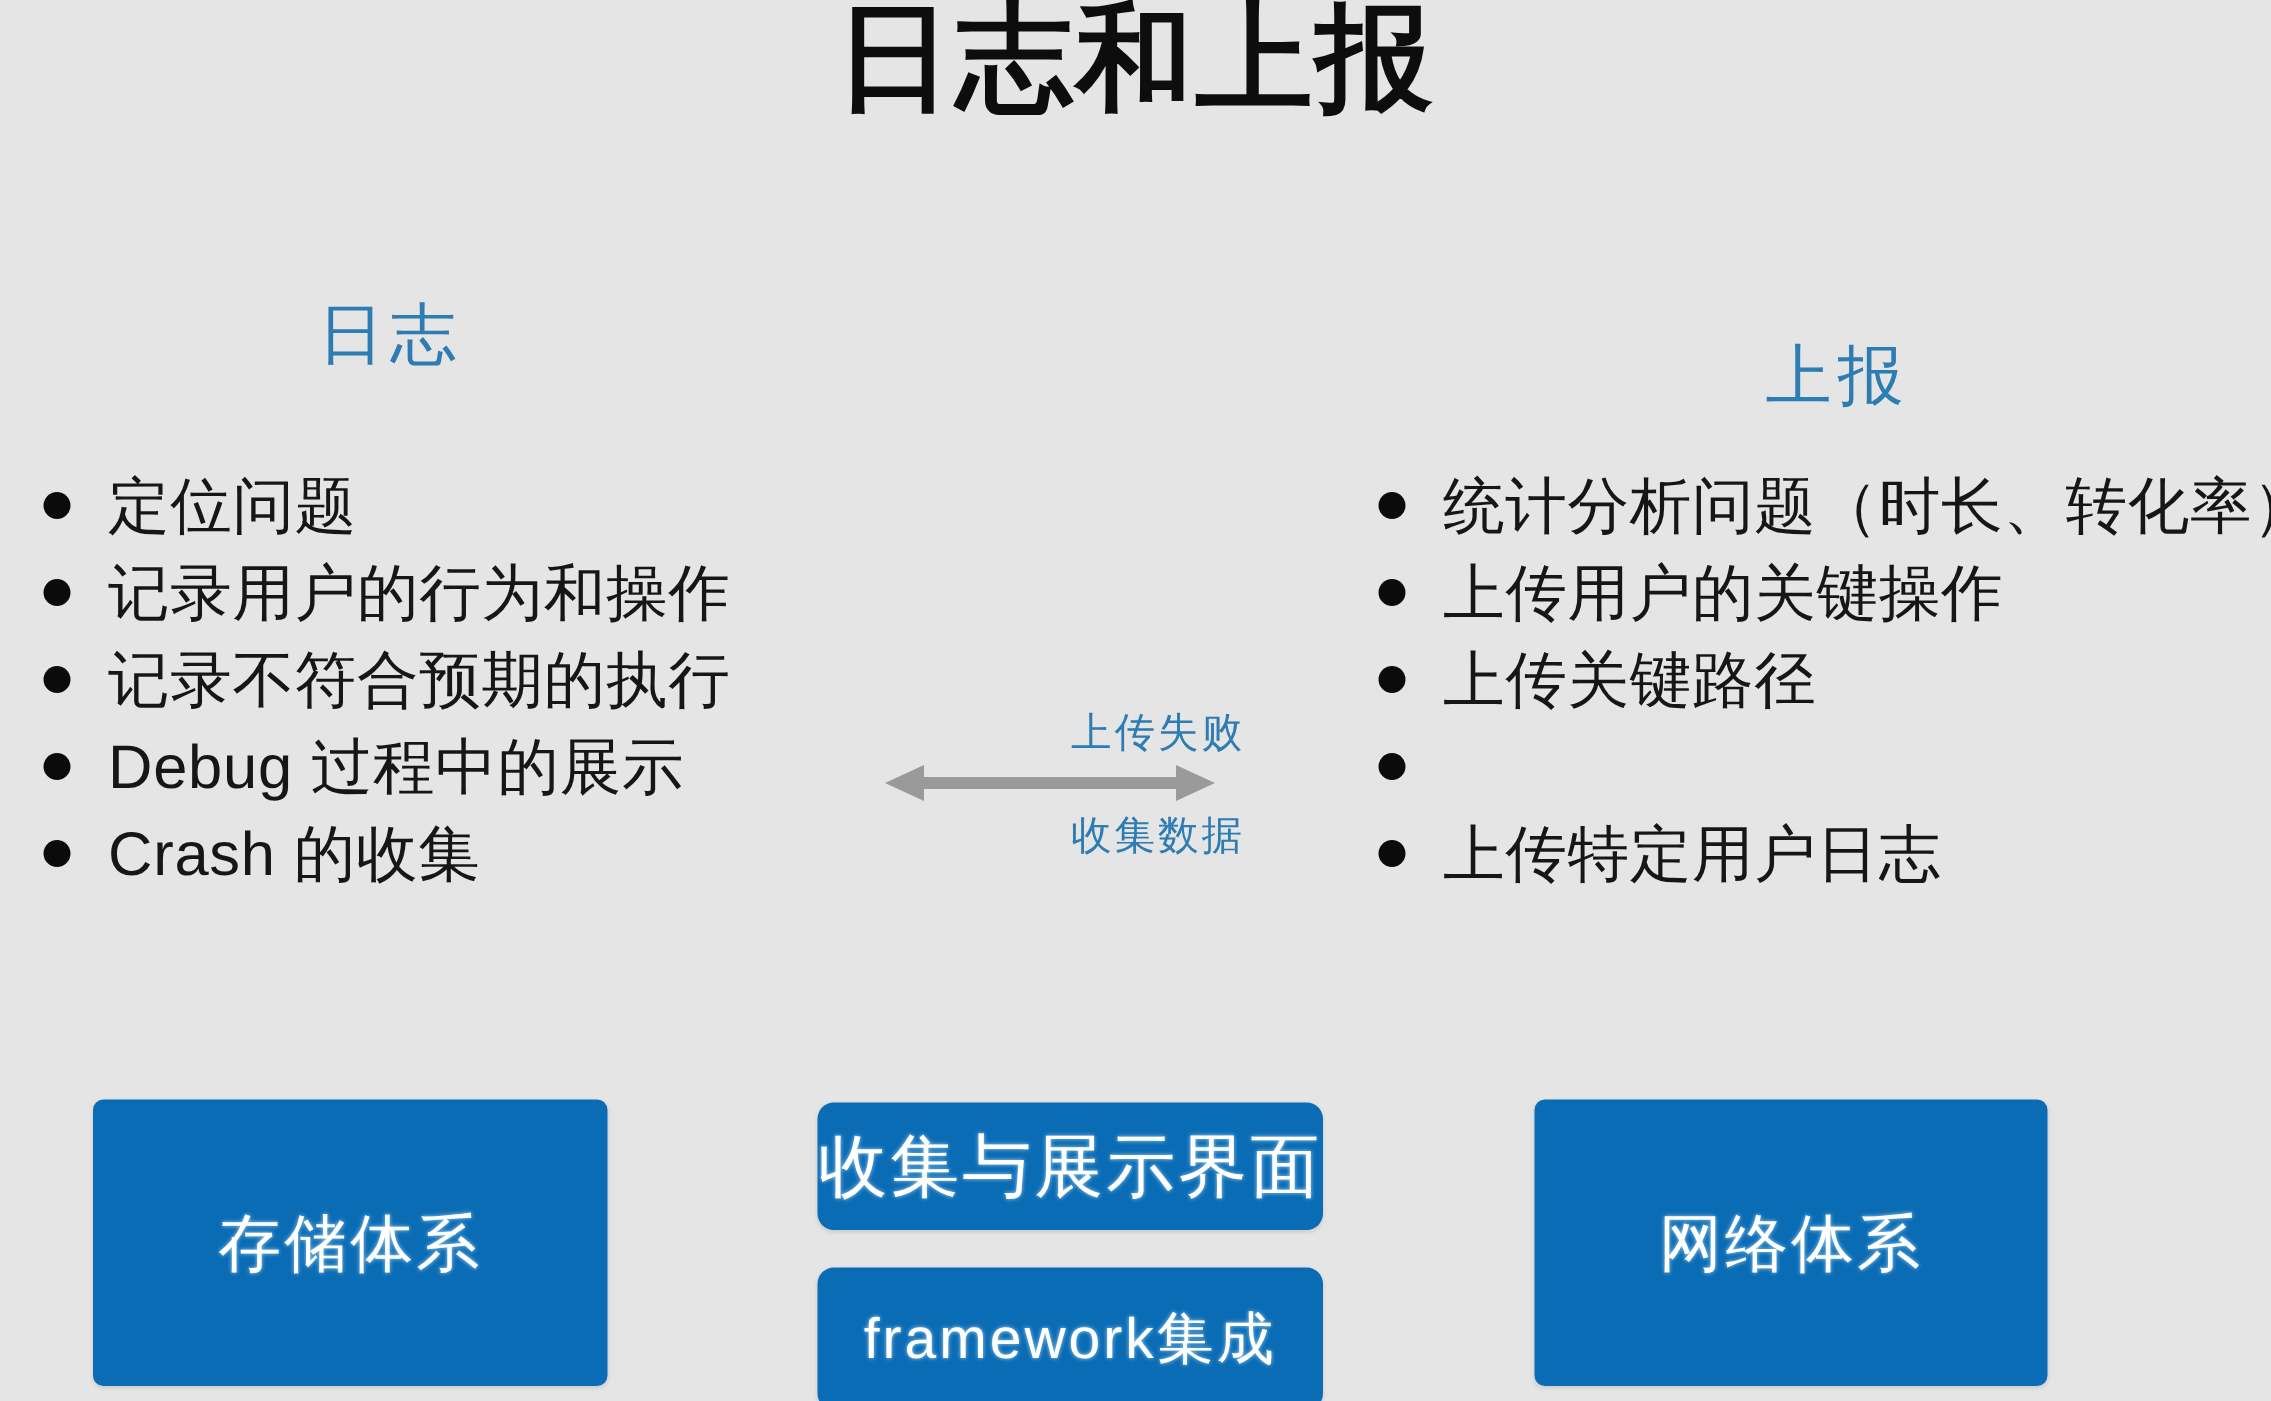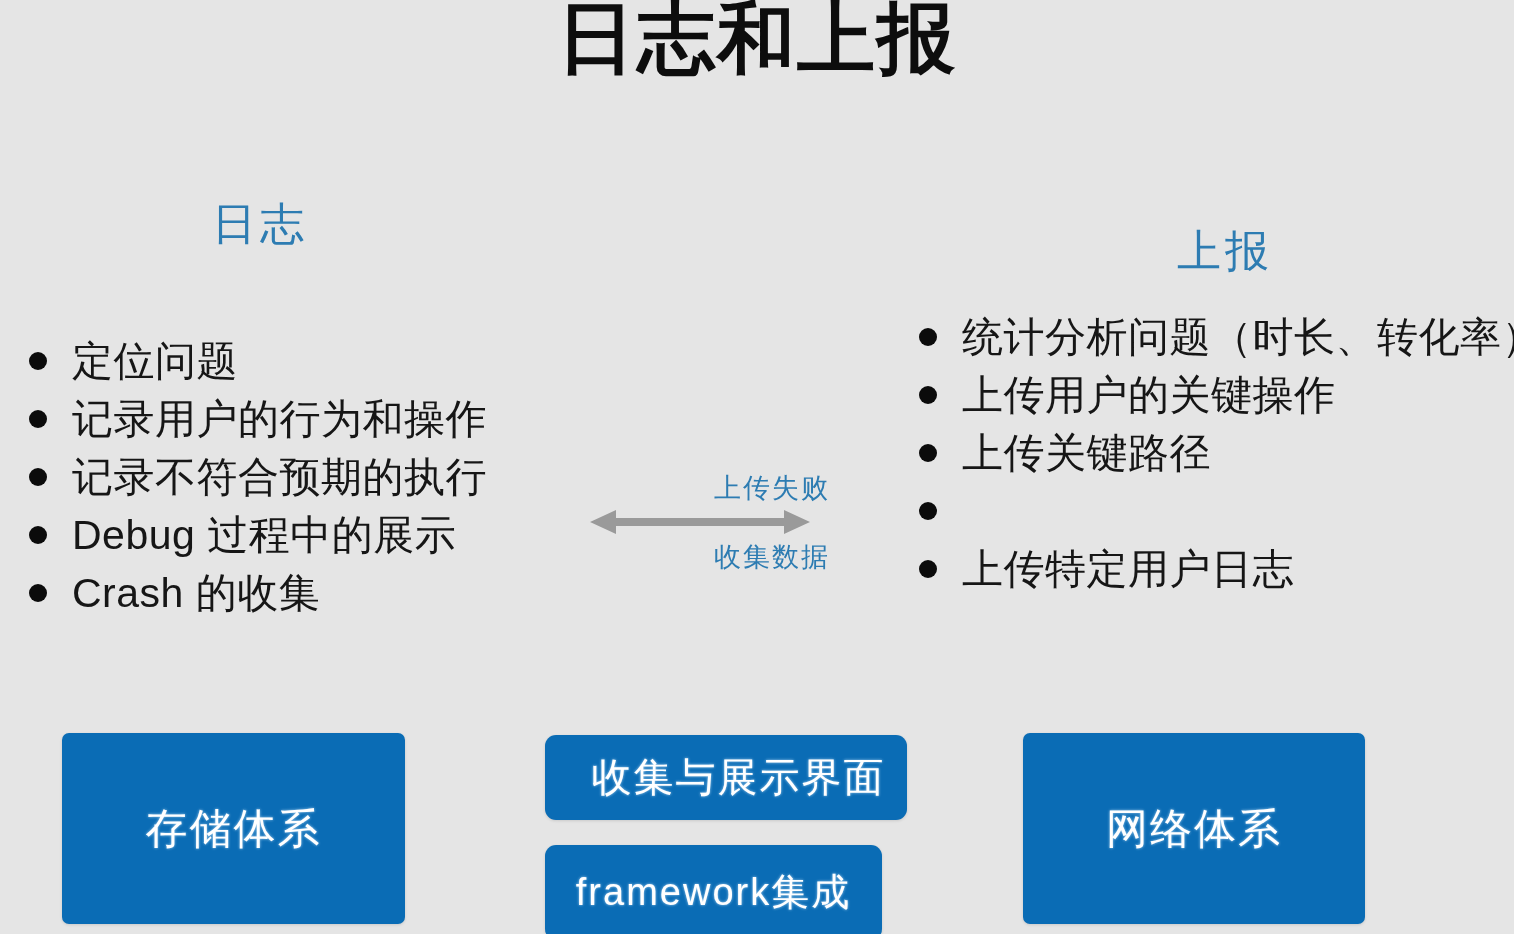--- a/index.html
+++ b/index.html
@@ -50,21 +50,21 @@
   .col-heading.left  { left: 150px;  top: 202px; width: 220px; }
   .col-heading.right { left: 1115px; top: 214px; width: 220px; margin-top: 15px; }
 
   
   .bullet-list {
     position: absolute;
     list-style: none;
     margin: 0;
     padding: 0;
   }
-  .bullet-list.left  { left: 24px;  top: 308px; width: 540px; margin-top: 24px; }
+  .bullet-list.left  { left: 24px;  top: 308px; width: 540px; }
   .bullet-list.right { left: 914px; top: 308px; width: 600px; }
 
   .bullet-item {
     position: relative;
     padding-left: 48px;
     height: 58px;
     line-height: 58px;
     font-size: 41px;
     font-weight: 300;
     color: #161616;
@@ -127,22 +127,21 @@
   .pbox-right {
     left: 1023px; top: 733px;
     width: 342px;  height: 191px;
     border-radius: 7px;
     font-size: 42px;
   }
   .pbox-center-a {
     left: 545px; top: 735px;
     width: 337px; height: 85px;
     border-radius: 11px;
-    font-size: 40px;
-    padding-left: 25px;
+    font-size: 46px;
   }
   .pbox-center-b {
     left: 545px; top: 845px;
     width: 337px; height: 95px;
     border-radius: 11px;
     font-size: 38px;
   }
 </style>
 </head>
 <body>

